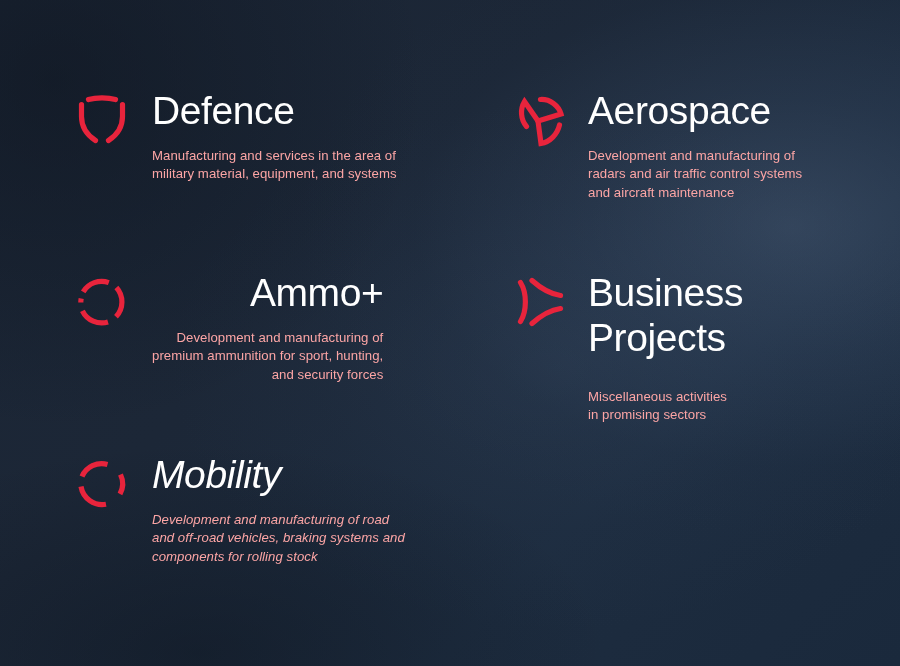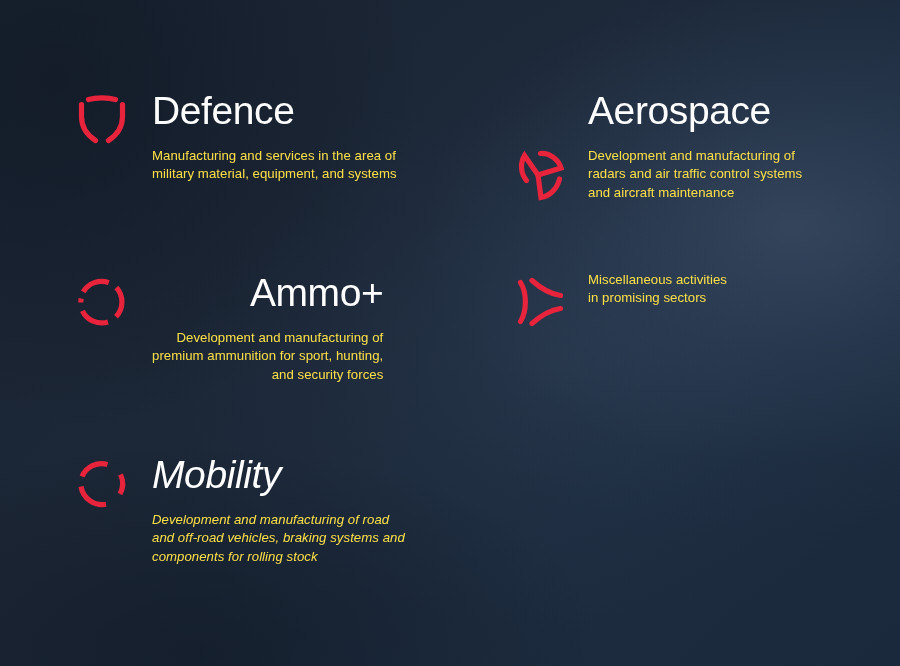--- a/index.html
+++ b/index.html
@@ -80,33 +80,33 @@
     color:#ffffff;
     letter-spacing:-0.4px;
     white-space:pre-line;
   }
 
   .division-desc {
     margin-top:14px;
     font-size:13.2px;
     line-height:18.4px;
     font-weight:400;
-    color:#fde047;
+    color:#fca5a5;
     letter-spacing:0.05px;
     white-space:pre-line;
   }
 
   
   #card-defence          { left:74px;  top:88px;  }
-  #card-aerospace        { left:510px; top:88px;align-items:flex-end;  }
+  #card-aerospace        { left:510px; top:88px;  }
   #card-ammo             { left:74px;  top:270px;text-align:right; }
   #card-business         { left:510px; top:270px; }
   #card-mobility         { left:74px;  top:452px;font-style:italic; }
 
-  #card-business .division-desc { margin-top:1px; }
+  #card-business .division-desc { margin-top:28px; }
 </style>
 </head>
 <body>
 
 <div id="bg-base"></div>
 <div id="bg-glow-right"></div>
 <div id="bg-glow-center"></div>
 <div id="bg-dark-left"></div>
 <div id="bg-dark-bottom"></div>
 
@@ -170,20 +170,22 @@
     <div class="division-icon">
       <svg viewBox="0 0 56 56" xmlns="http://www.w3.org/2000/svg">
         <g fill="none" stroke="#e8243c" stroke-width="5.2" stroke-linecap="round">
           <path d="M10.5 8.5 C17 19 17 37 10.5 47.5"></path>
           <path d="M22 6.5 C31.5 15 40.5 20 50.5 21.5"></path>
           <path d="M50.5 34.5 C40.5 36 31.5 41 22 49.5"></path>
         </g>
       </svg>
     </div>
     <div class="division-body">
+      <div class="division-title">Business
+Projects</div>
       <div class="division-desc">Miscellaneous activities
 in promising sectors</div>
     </div>
   </div>
 
   <div class="division-card" id="card-mobility">
     <div class="division-icon">
       <svg viewBox="0 0 56 56" xmlns="http://www.w3.org/2000/svg">
         <g fill="none" stroke="#e8243c" stroke-width="5.2" stroke-linecap="butt">
           <path d="M33.5 8.4 A21.5 21.5 0 0 0 8.0 20.5"></path>

